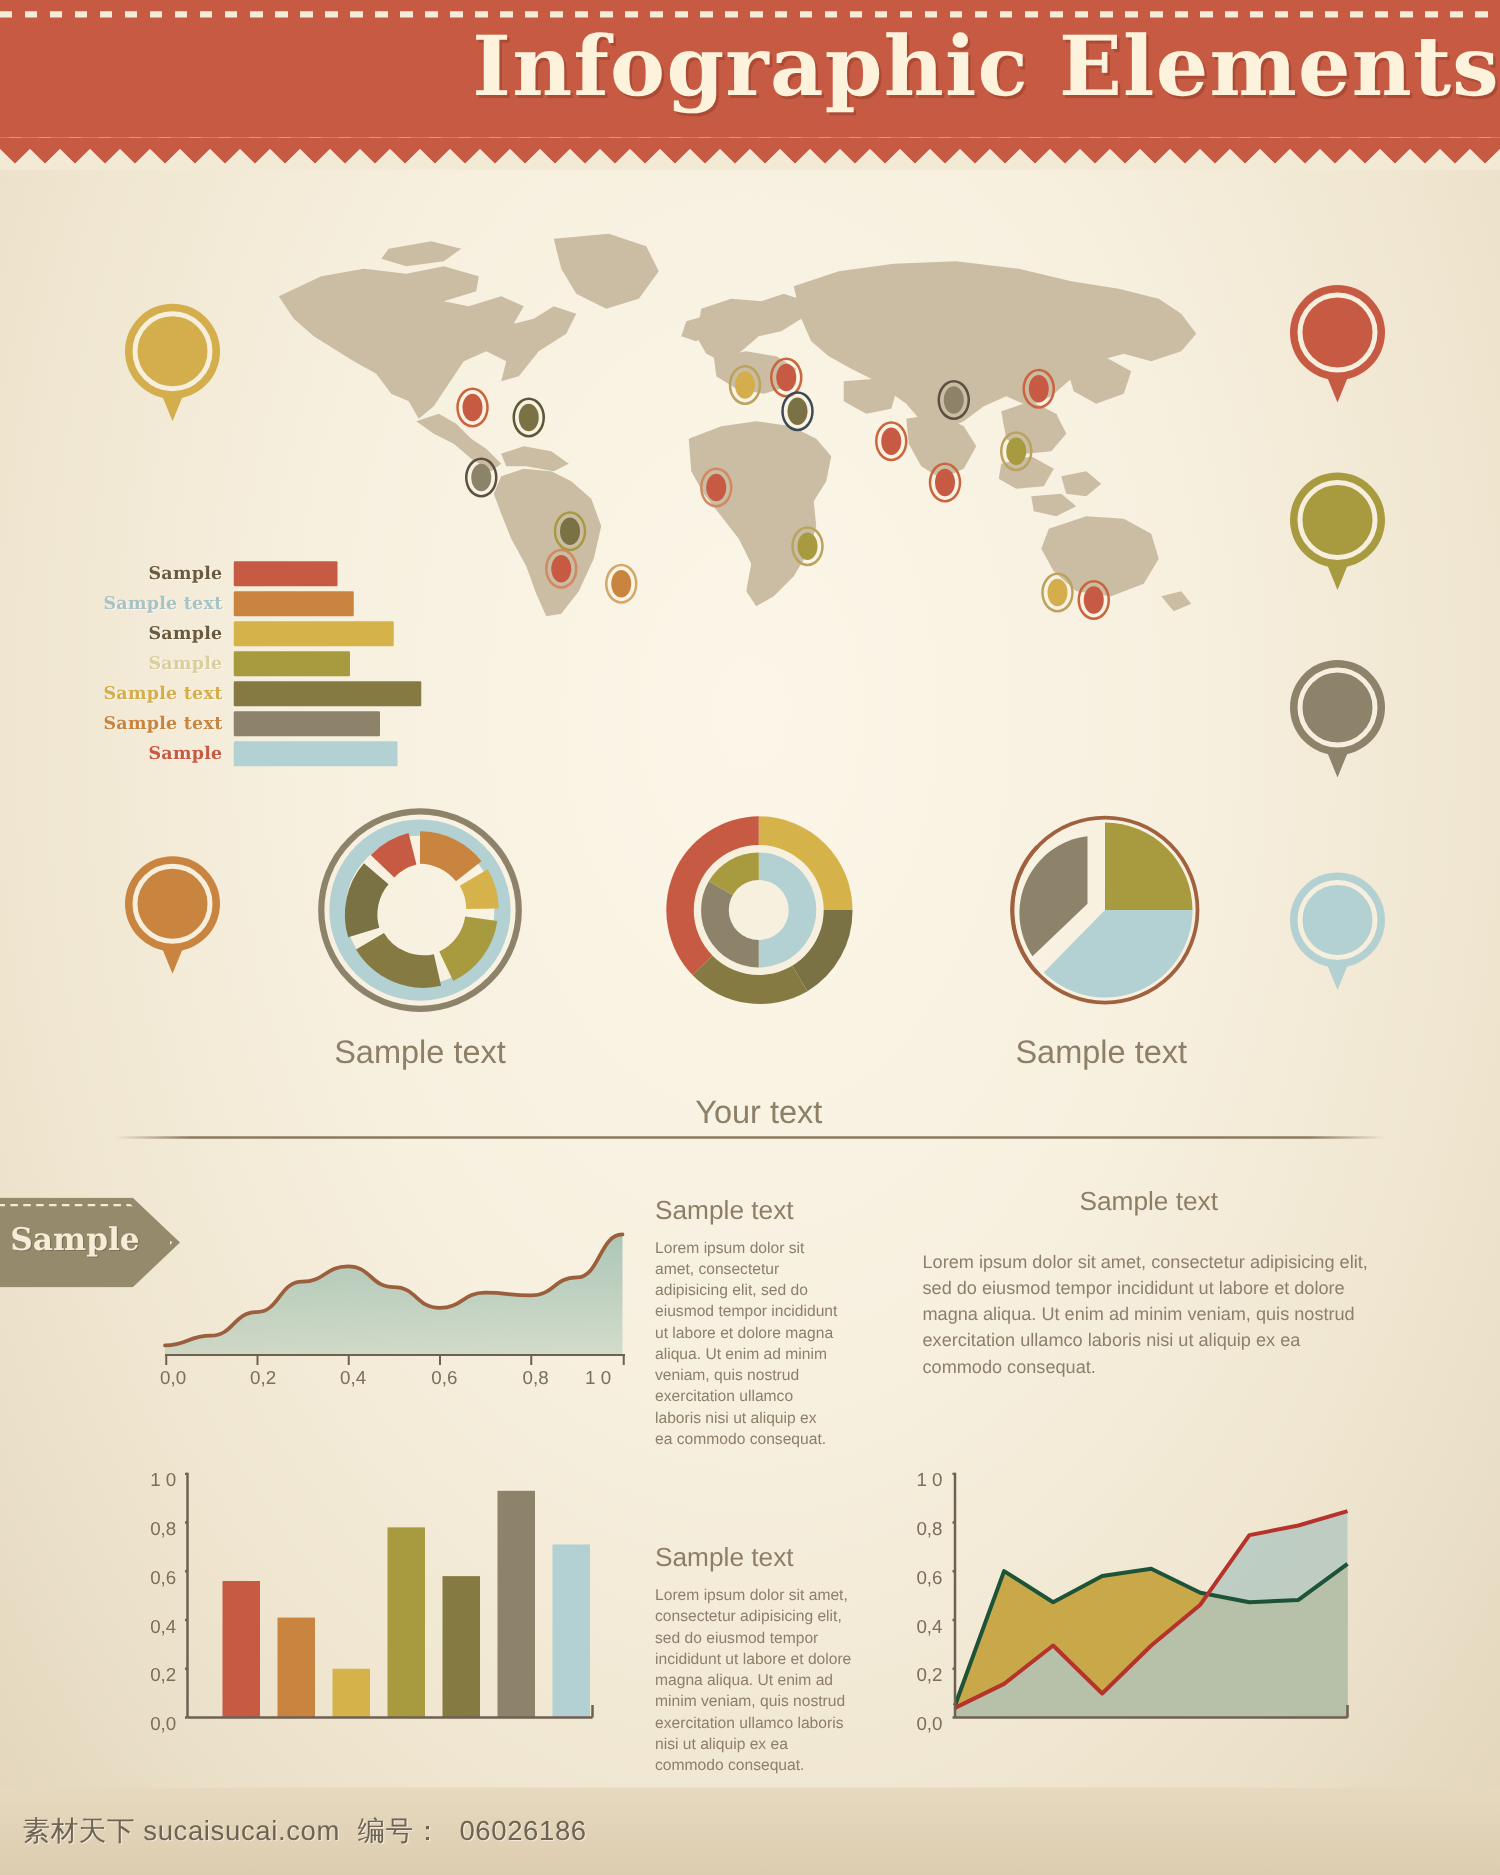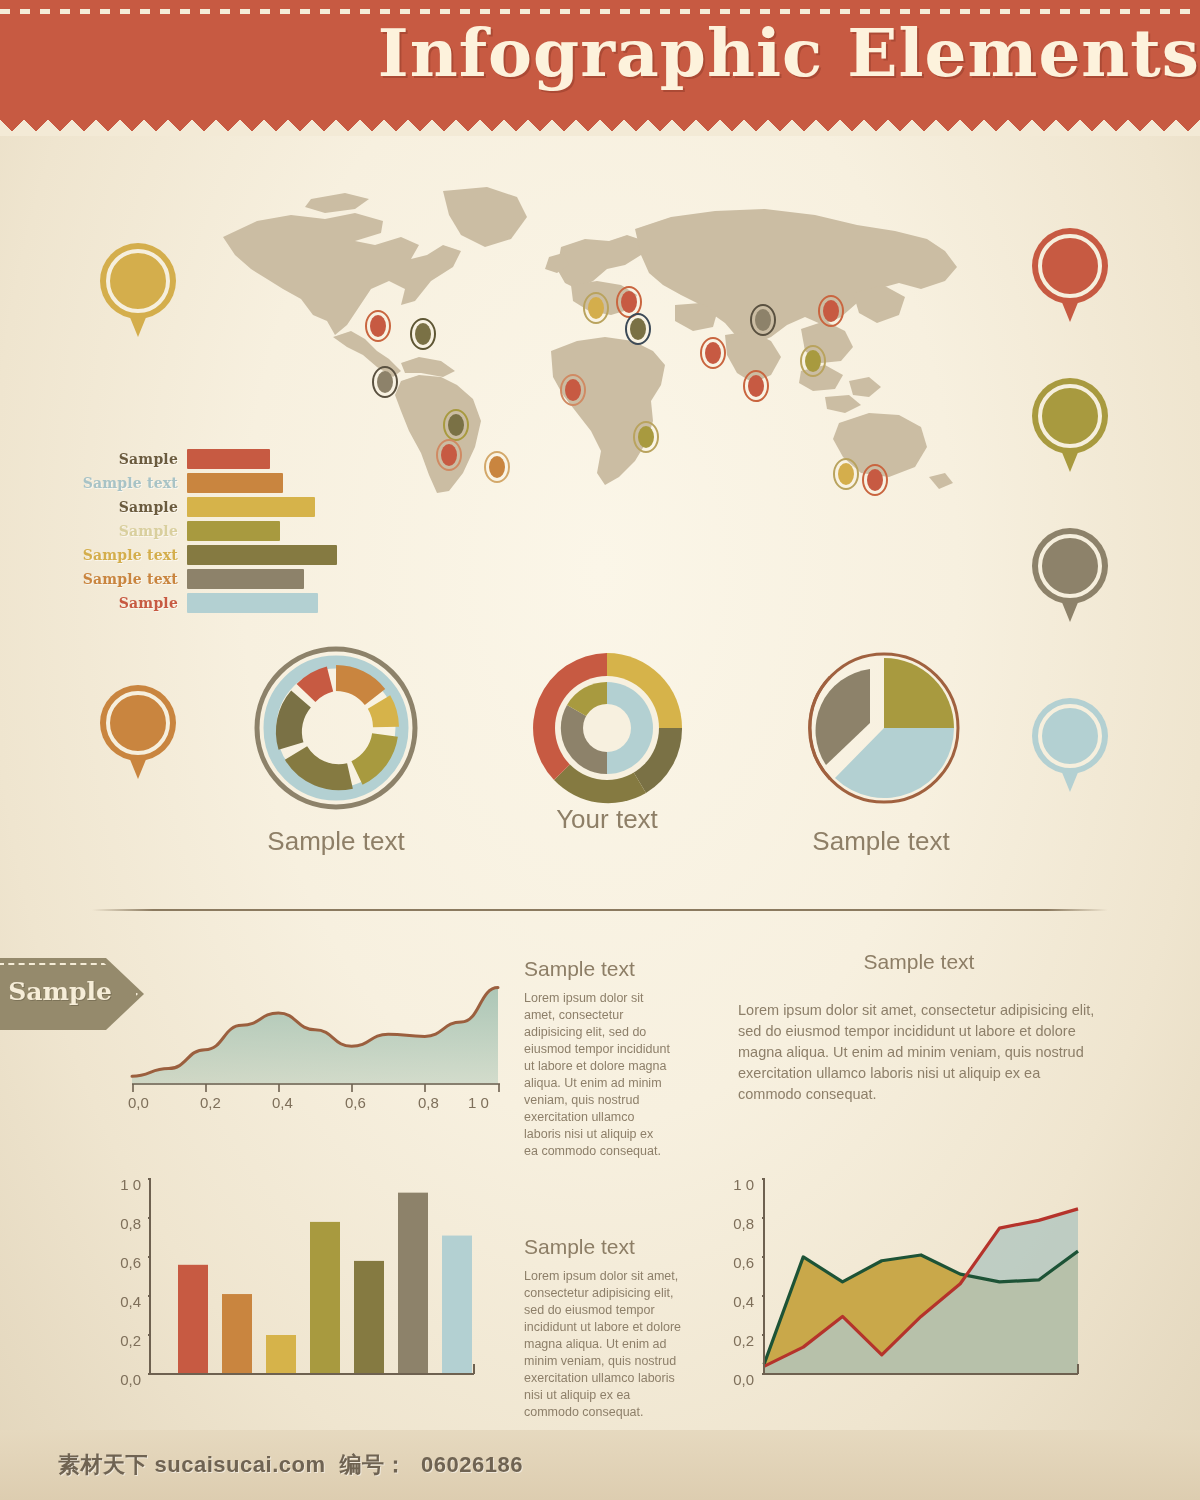--- a/index.html
+++ b/index.html
@@ -119,25 +119,24 @@
     font-family:"Liberation Sans",sans-serif;
   }
 
   
   .footer{
     position:absolute;left:0;top:1430px;width:1200px;height:70px;
     background:linear-gradient(to bottom,#e6d9bf,#ddcdb0);
   }
   .footer .ftxt{
     position:absolute;left:18px;top:20px;
-    font-size:22px;font-weight:bold;color:#6f6category;
+    font-size:22px;font-weight:normal;color:#6f6category;
     color:#6f6352;
     letter-spacing:.5px;
     text-shadow:1px 1px 0 rgba(255,255,255,.5);
-    margin-left:40px;
   }
   .footer .ftxt span{margin-right:14px;}
 </style>
 </head>
 <body>
 
 <div class="sheet">
 
   <div class="header">
     <div class="hdr-topline"></div>
@@ -344,21 +343,21 @@
     <circle cx="89" cy="83" r="74" fill="none" stroke="#a0613f" stroke-width="3"></circle>
     <path d="M35 32 A74 74 0 0 0 35 134" fill="none" stroke="#a0613f" stroke-width="3"></path>
     <g>
       <path d="M89 83 L89 13 A70 70 0 0 1 159 83 Z" fill="#a89a3f"></path>
       <path d="M89 83 L159 83 A70 70 0 0 1 40 133 Z" fill="#b3d0d2"></path>
       <path d="M75 78 L75 24 A62 62 0 0 0 31 120 Z" fill="#8d826a"></path>
     </g>
   </svg>
 
   <div class="chartlabel" style="left:206px;top:826px;">Sample text</div>
-  <div class="chartlabel" style="left:477px;top:804px;">Your text</div>
+  <div class="chartlabel" style="left:477px;top:874px;">Your text</div>
   <div class="chartlabel" style="left:751px;top:826px;">Sample text</div>
 
   <div class="divider"></div>
 
   <div class="arrowtag">
     <div class="body"></div>
     <div class="dashed"></div>
     <div class="tag-label">Sample</div>
   </div>
 

